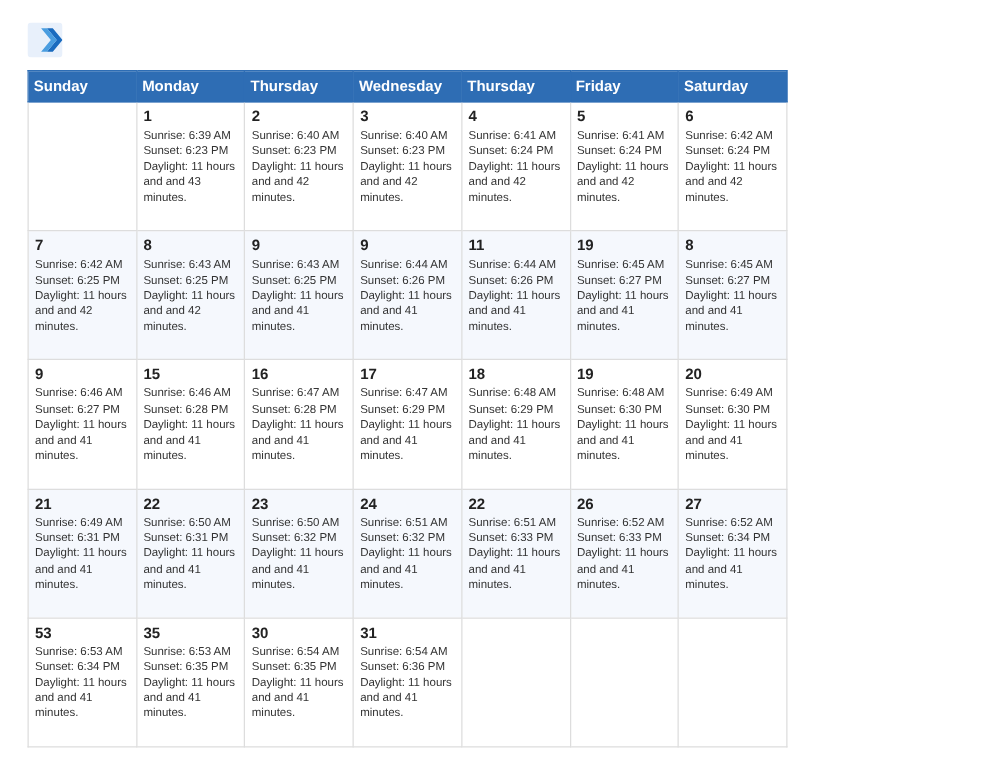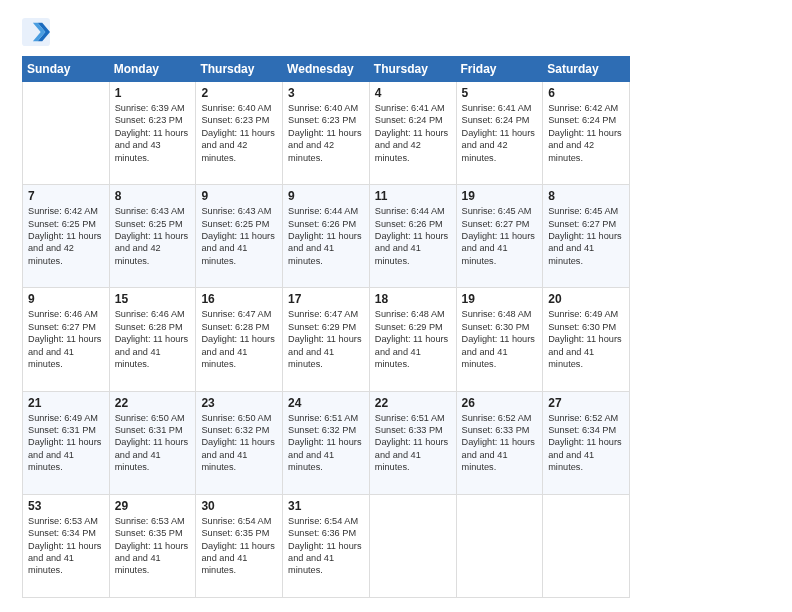--- a/index.html
+++ b/index.html
@@ -331,21 +331,21 @@
         </tr>
         <tr>
           <td>
             <span class="day-num">53</span>
             <span class="cell-line">Sunrise: 6:53 AM</span>
             <span class="cell-line">Sunset: 6:34 PM</span>
             <span class="cell-line">Daylight: 11 hours</span>
             <span class="cell-line">and and 41 minutes.</span>
           </td>
           <td>
-            <span class="day-num">29</span>
+            <span class="day-num">35</span>
             <span class="cell-line">Sunrise: 6:53 AM</span>
             <span class="cell-line">Sunset: 6:35 PM</span>
             <span class="cell-line">Daylight: 11 hours</span>
             <span class="cell-line">and and 41 minutes.</span>
           </td>
           <td>
             <span class="day-num">30</span>
             <span class="cell-line">Sunrise: 6:54 AM</span>
             <span class="cell-line">Sunset: 6:35 PM</span>
             <span class="cell-line">Daylight: 11 hours</span>

